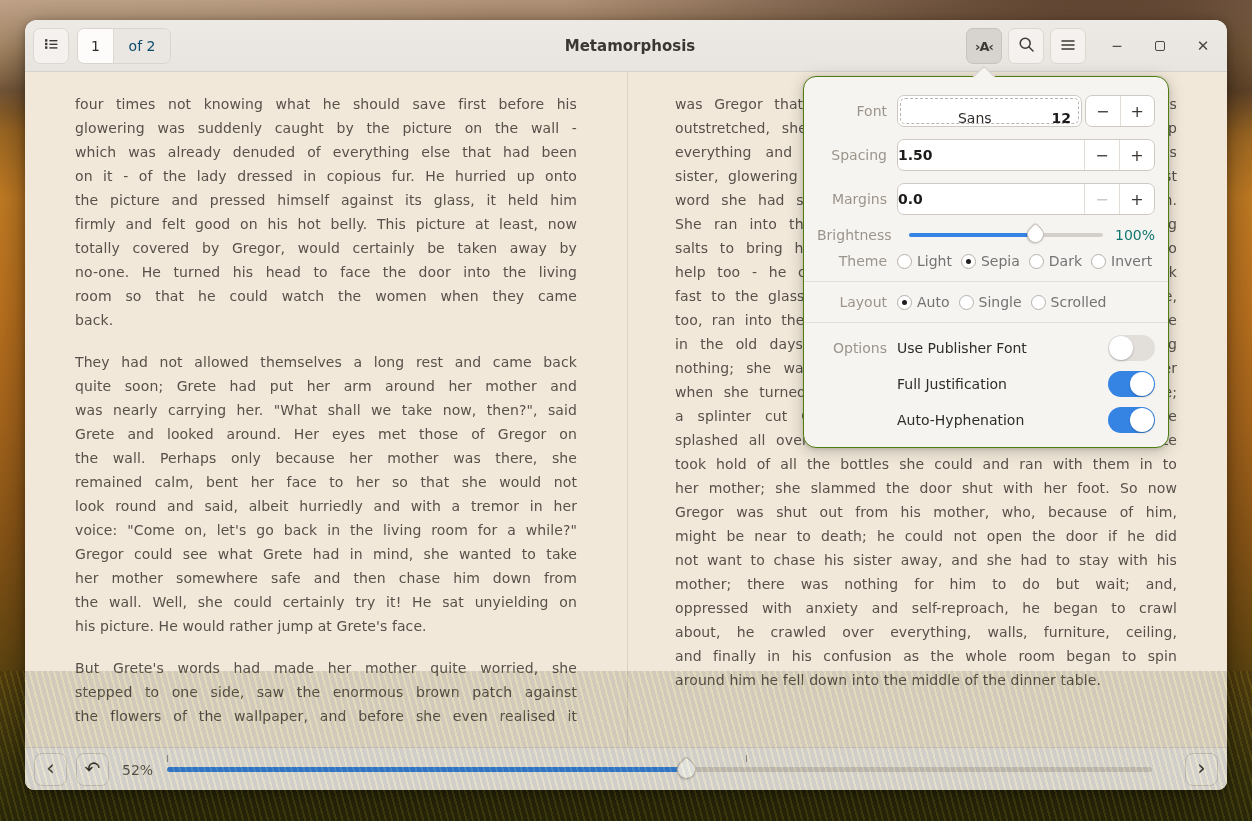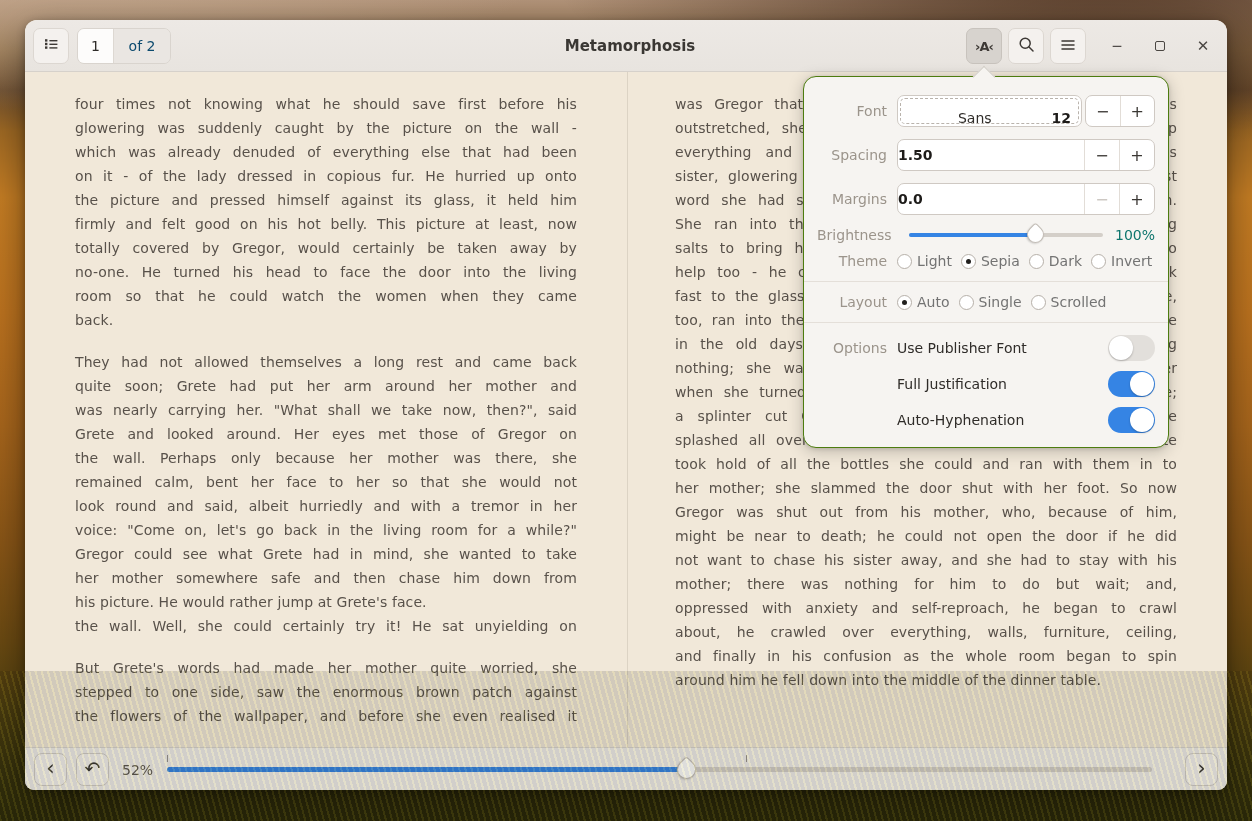--- a/index.html
+++ b/index.html
@@ -201,22 +201,22 @@
             <div class="bl jl">They had not allowed themselves a long rest and came back</div>
             <div class="bl jl">quite soon; Grete had put her arm around her mother and</div>
             <div class="bl jl">was nearly carrying her. "What shall we take now, then?", said</div>
             <div class="bl jl">Grete and looked around. Her eyes met those of Gregor on</div>
             <div class="bl jl">the wall. Perhaps only because her mother was there, she</div>
             <div class="bl jl">remained calm, bent her face to her so that she would not</div>
             <div class="bl jl">look round and said, albeit hurriedly and with a tremor in her</div>
             <div class="bl jl">voice: "Come on, let's go back in the living room for a while?"</div>
             <div class="bl jl">Gregor could see what Grete had in mind, she wanted to take</div>
             <div class="bl jl">her mother somewhere safe and then chase him down from</div>
+            <div class="bl jl">the wall. Well, she could certainly try it! He sat unyielding on</div>
             <div class="bl">his picture. He would rather jump at Grete's face.</div>
-            <div class="bl jl">the wall. Well, she could certainly try it! He sat unyielding on</div>
           </div>
           <div class="para">
             <div class="bl jl">But Grete's words had made her mother quite worried, she</div>
             <div class="bl jl">stepped to one side, saw the enormous brown patch against</div>
             <div class="bl jl">the flowers of the wallpaper, and before she even realised it</div>
           </div>
         </div>
       <div class="divider"></div>
       <div class="page page-right" id="right-page">
           <div class="para">

